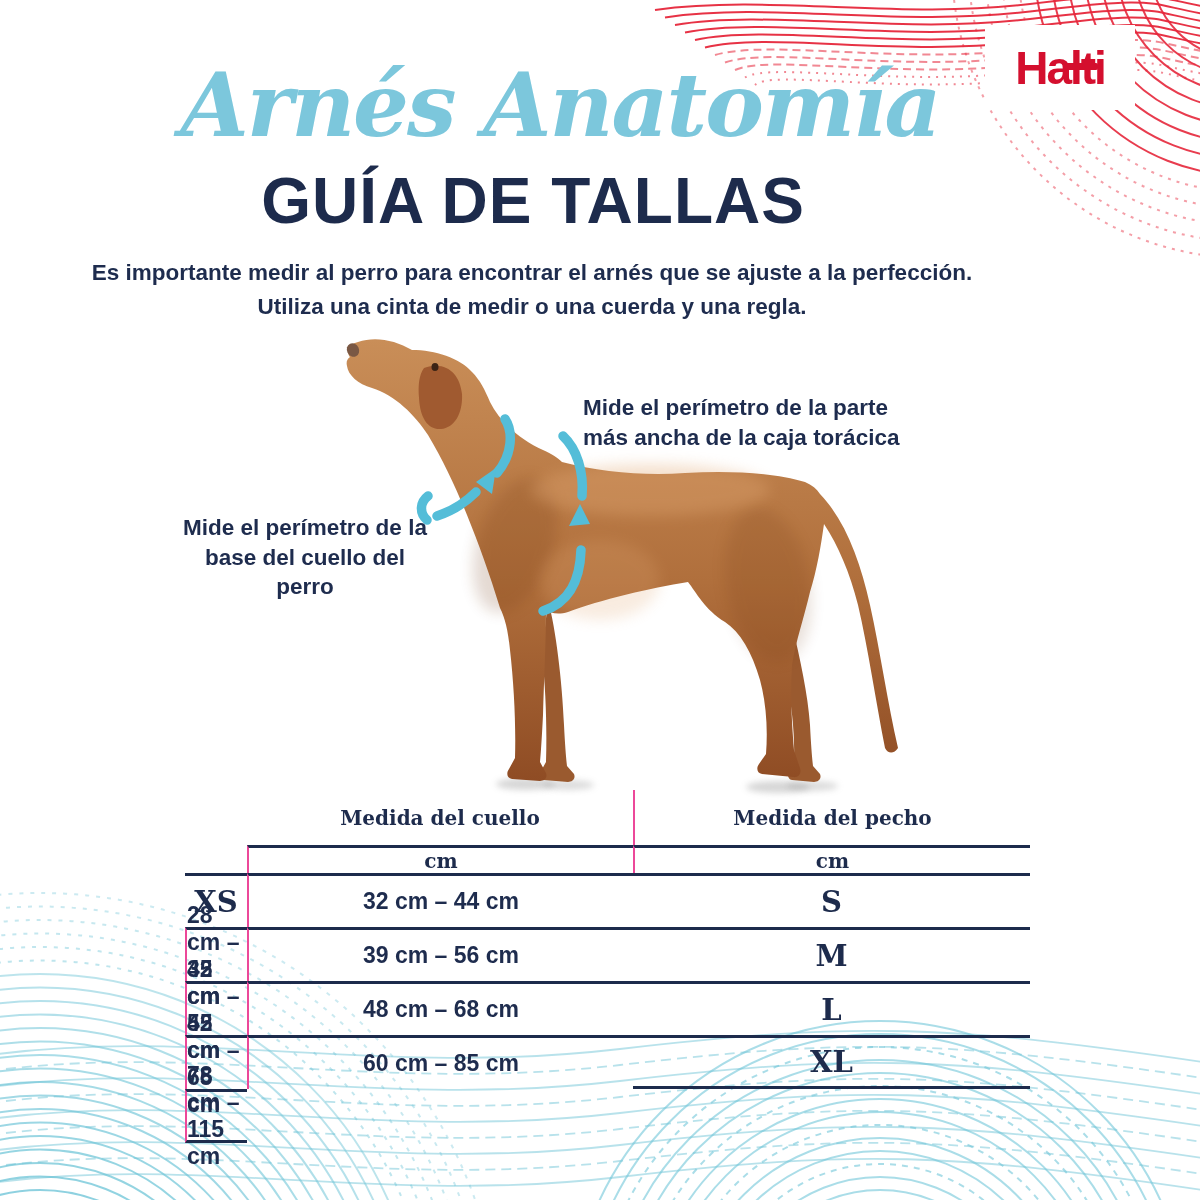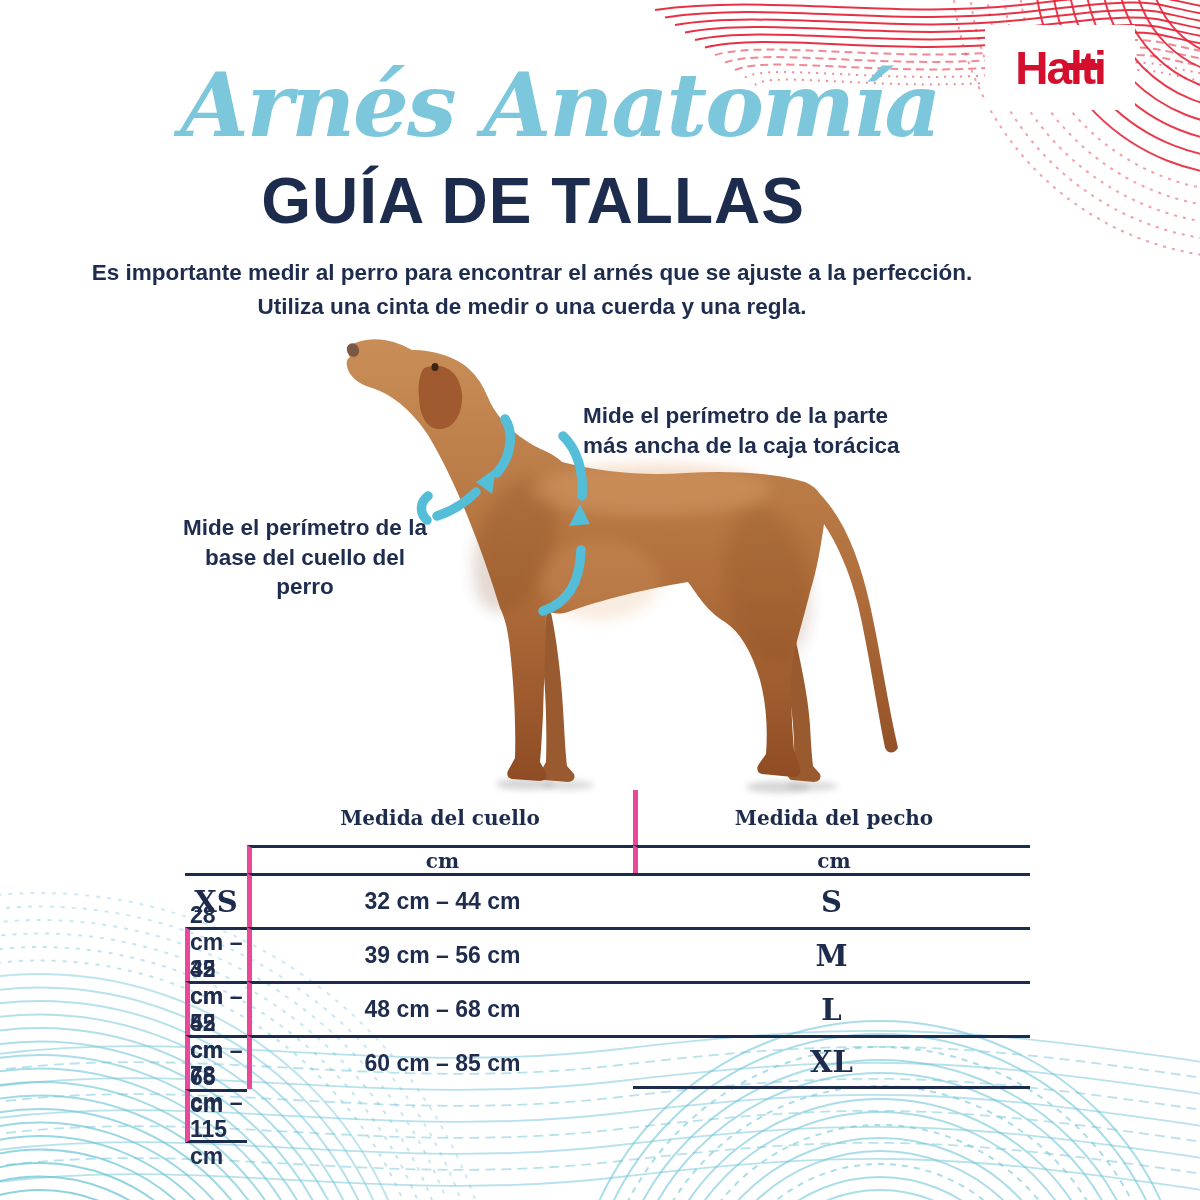--- a/index.html
+++ b/index.html
@@ -18,30 +18,30 @@
     font-size:22.5px;font-weight:700;line-height:34px;}
 
   
   #logo-box{left:985px;top:25px;width:150px;height:85px;background:#ffffff;}
   #logo-text{width:100%;height:100%;display:flex;align-items:center;justify-content:center;
     color:#d40f2e;font-weight:700;font-size:46px;letter-spacing:-2px;}
   #logo-bar{position:absolute;left:80px;top:38px;width:33px;height:7px;background:#d40f2e;border-radius:2px;}
 
   
   .note{color:#1e2c4e;font-size:22.5px;font-weight:600;line-height:29.5px;}
-  #note-chest{left:583px;top:393px;text-align:left;margin-top:8px;}
+  #note-chest{left:583px;top:393px;text-align:left;}
   #note-neck{left:176px;top:513px;width:258px;text-align:center;}
 
   
   #size-table{left:185px;top:790px;width:845px;display:grid;
     grid-template-columns:62px 386px 397px;
     grid-template-rows:55px 28px repeat(5,54px);color:#1d2b4c;}
   #size-table .cell{display:flex;align-items:center;justify-content:center;}
   .b-top{border-top:3px solid #1d2b4c;}
-  .b-left{border-left:5px solid #ec4899;}
+  .b-left{border-left:2px solid #ec4899;}
   .b-bottom{border-bottom:3px solid #1d2b4c;}
   .col-head{font-family:"DejaVu Serif",serif;font-weight:bold;font-size:20px;}
   .unit{font-family:"DejaVu Serif",serif;font-weight:bold;font-size:20px;}
   .size-label{font-family:"DejaVu Serif",serif;font-weight:bold;font-size:29px;}
   .range{font-size:23px;font-weight:700;color:#1e2c4e;}
 </style>
 </head>
 <body>
 
 <div id="canvas">

